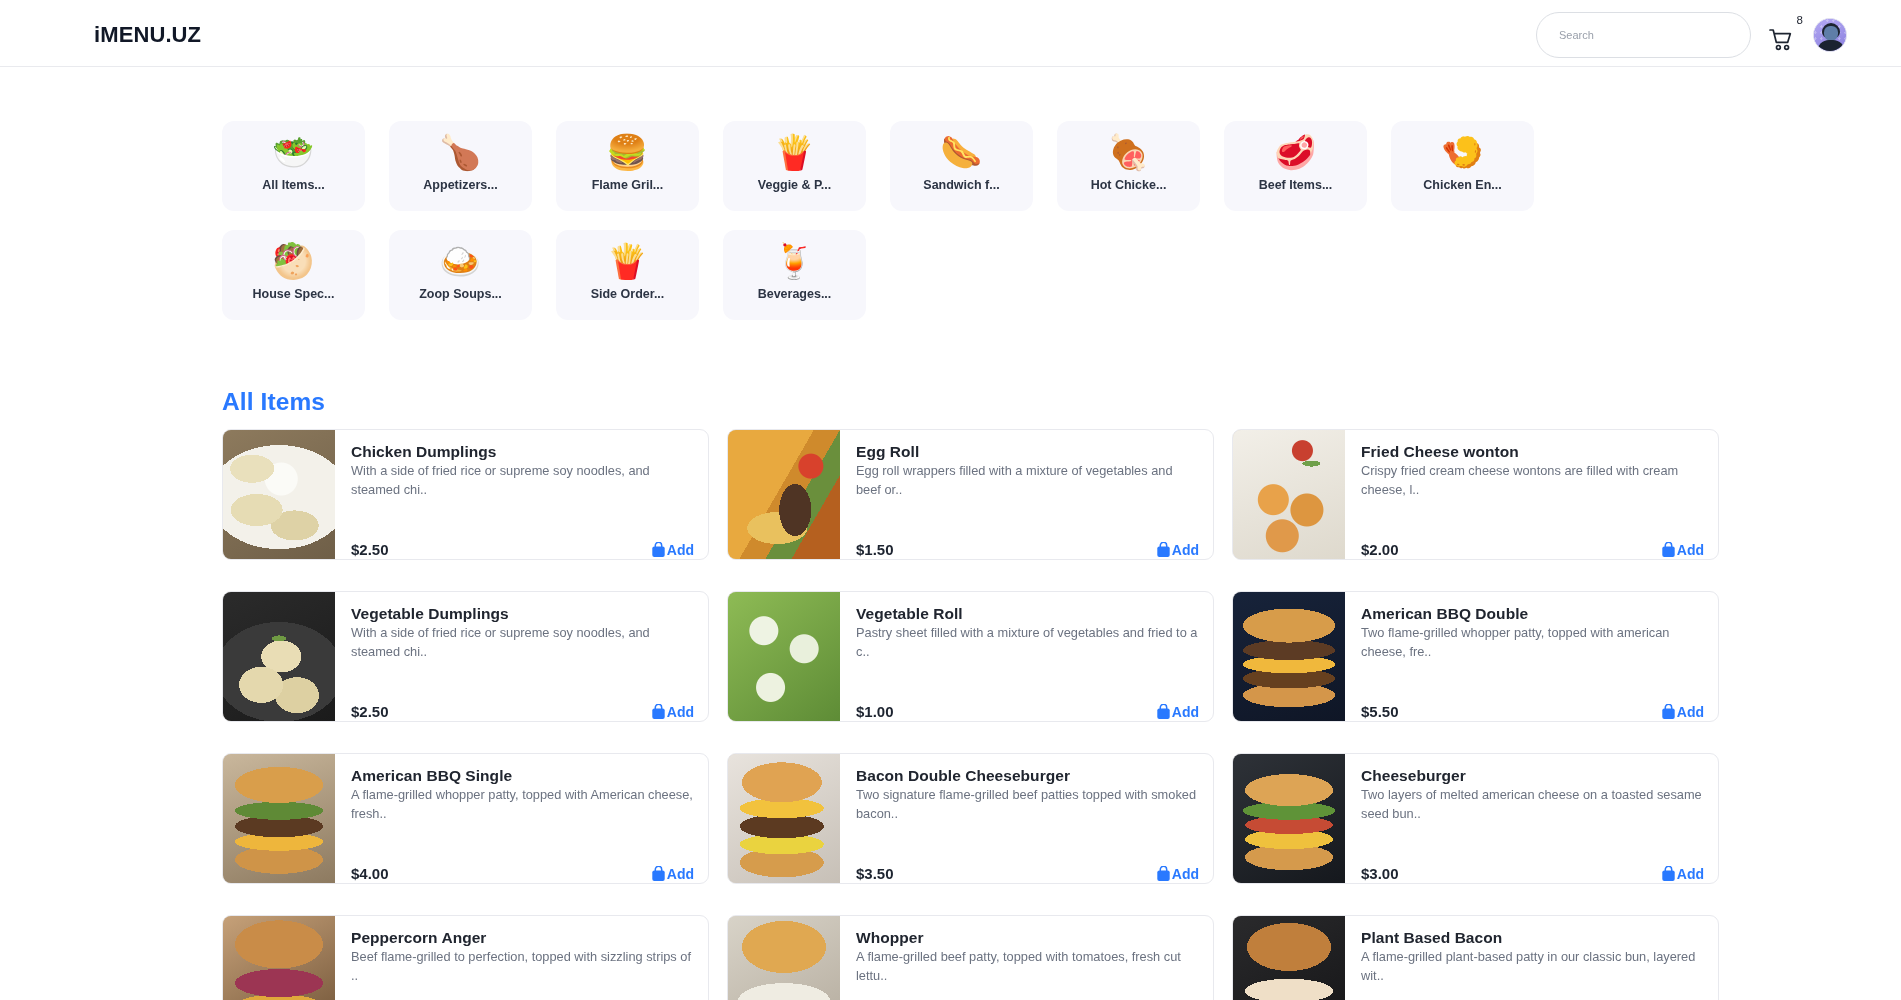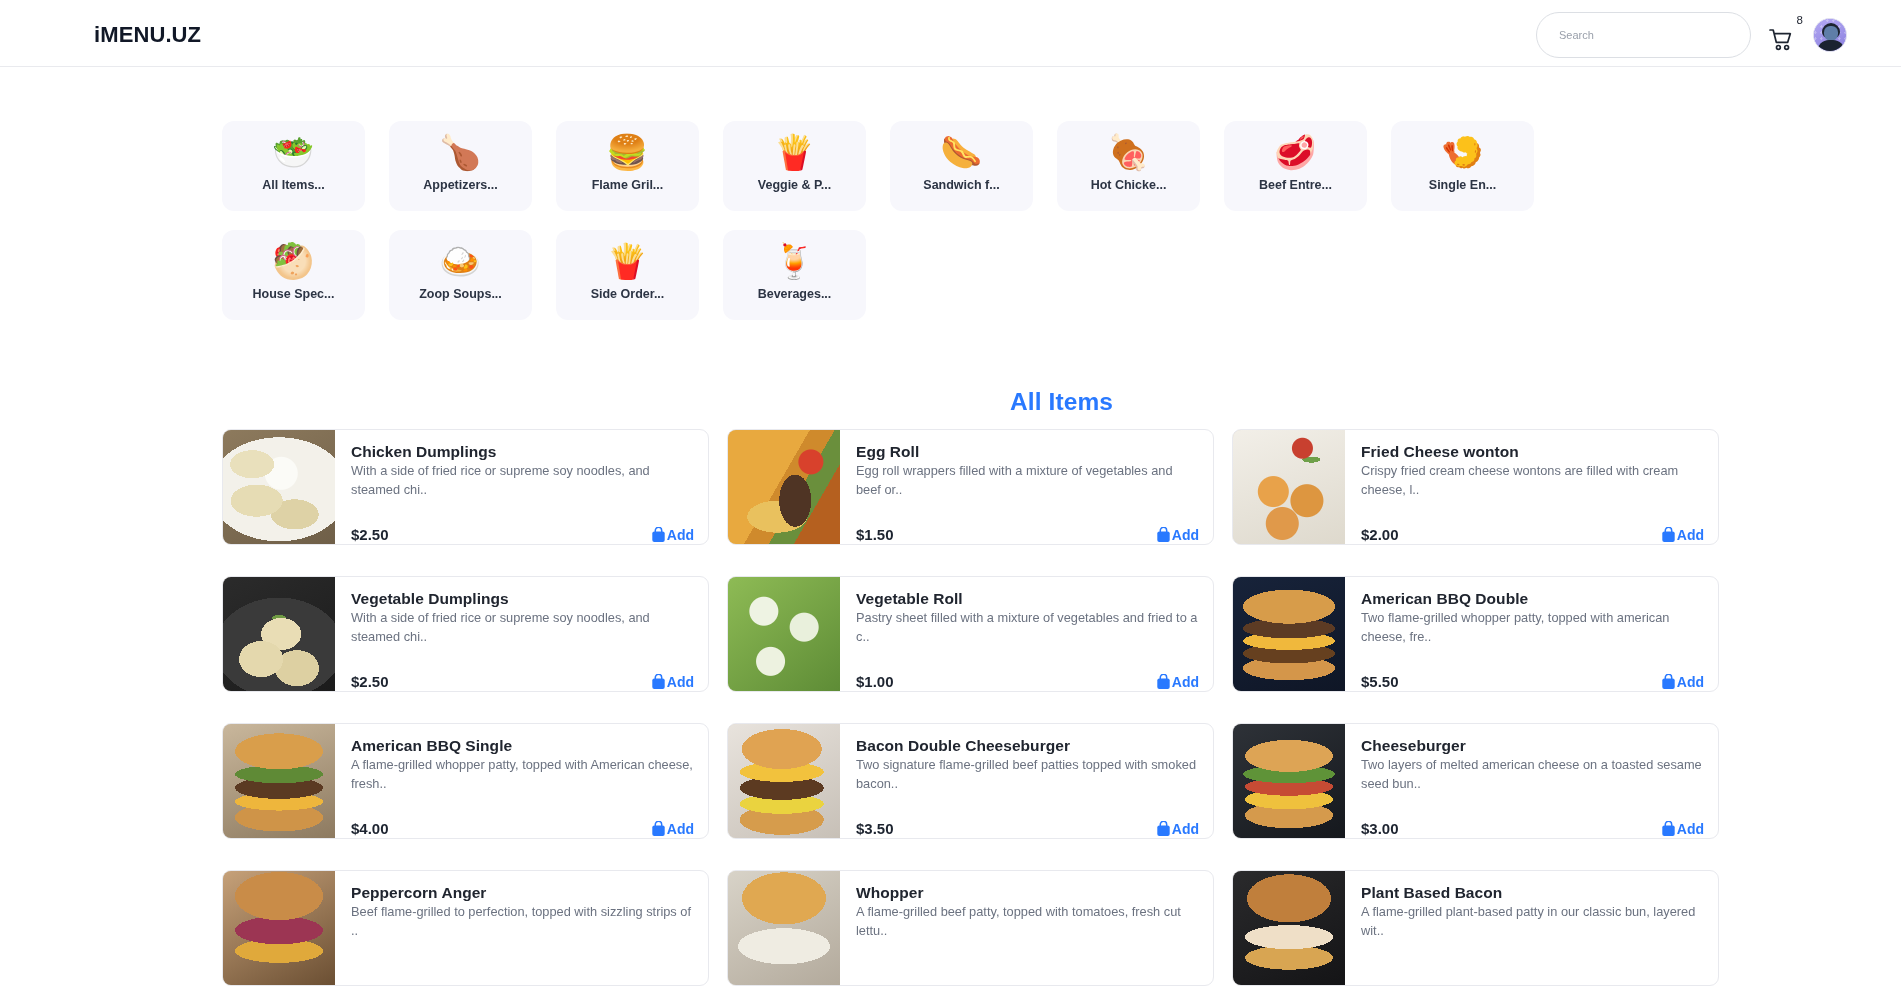--- a/index.html
+++ b/index.html
@@ -141,32 +141,31 @@
     white-space: nowrap;
   }
 
   
   .section-title {
     margin: 68px 0 13px 222px;
     font-size: 24.5px;
     font-weight: 700;
     color: #2979ff;
     letter-spacing: .1px;
-    text-align: center;
   }
 
   
   .grid {
     display: grid;
     grid-template-columns: repeat(3, 487px);
     gap: 31px 18px;
     padding: 0 222px;
   }
   .card {
-    height: 116px;
+    height: 131px;
     background: #ffffff;
     border: 1px solid #e8e9ee;
     border-radius: 9px;
     display: flex;
     overflow: hidden;
     position: relative;
     cursor: pointer;
   }
   .card-img {
     flex: 0 0 112px;
@@ -383,25 +382,25 @@
         <div class="cat">
           <div class="cat-emoji">🌭</div>
           <div class="cat-label">Sandwich f...</div>
         </div>
         <div class="cat">
           <div class="cat-emoji">🍖</div>
           <div class="cat-label">Hot Chicke...</div>
         </div>
         <div class="cat">
           <div class="cat-emoji">🥩</div>
-          <div class="cat-label">Beef Entre...</div>
+          <div class="cat-label">Beef Items...</div>
         </div>
         <div class="cat">
           <div class="cat-emoji">🍤</div>
-          <div class="cat-label">Single En...</div>
+          <div class="cat-label">Chicken En...</div>
         </div>
         <div class="cat">
           <div class="cat-emoji">🥙</div>
           <div class="cat-label">House Spec...</div>
         </div>
         <div class="cat">
           <div class="cat-emoji">🍛</div>
           <div class="cat-label">Zoop Soups...</div>
         </div>
         <div class="cat">

